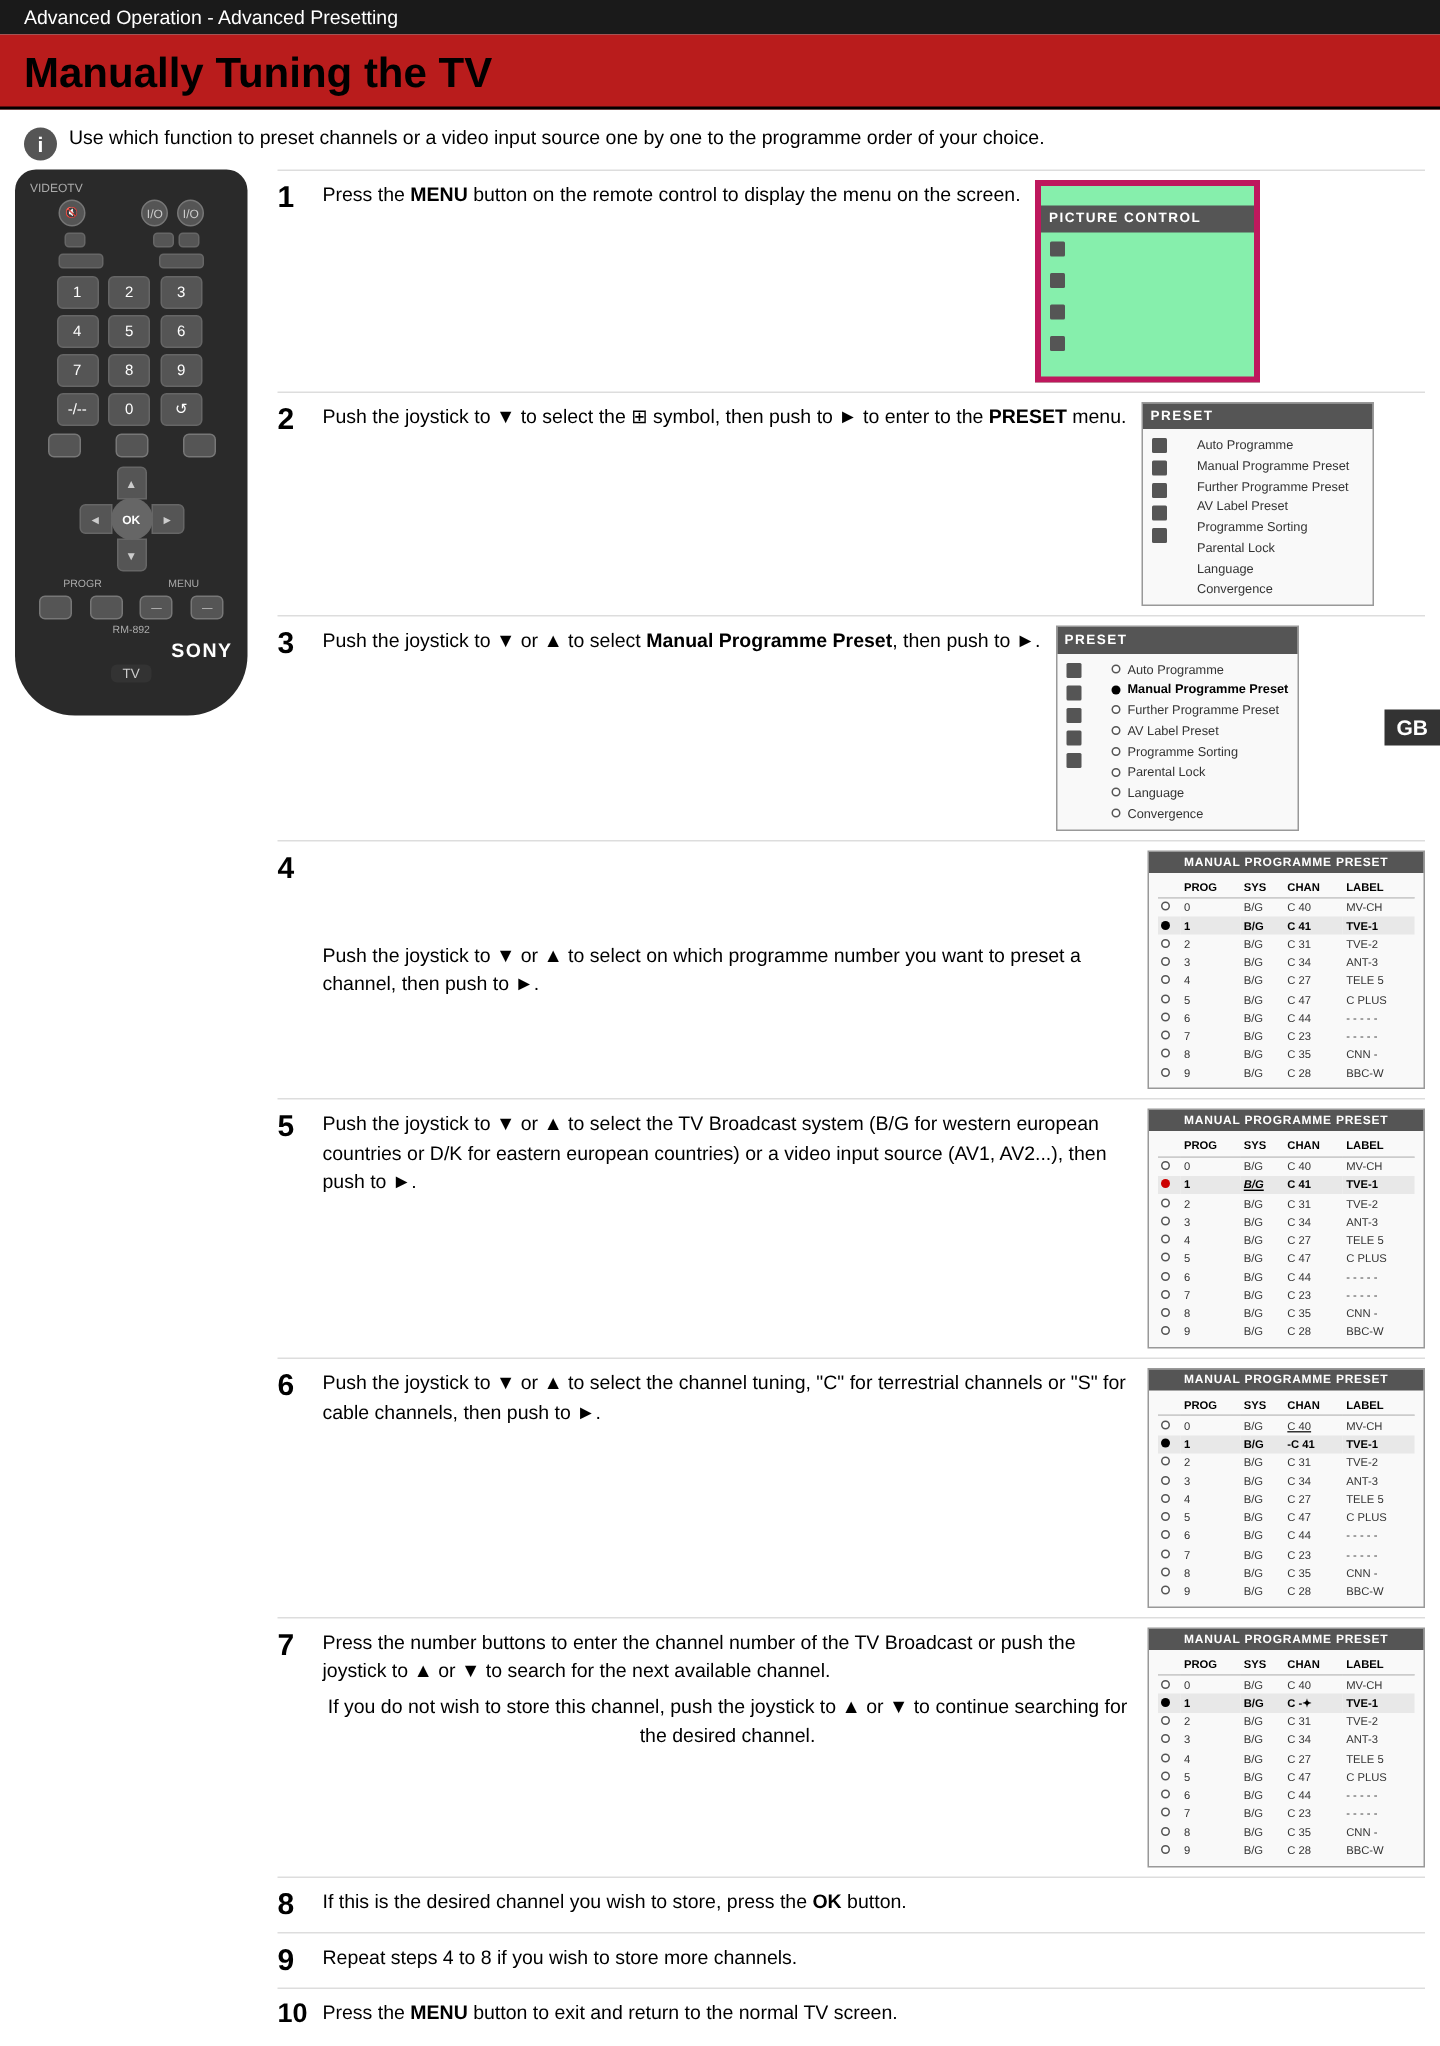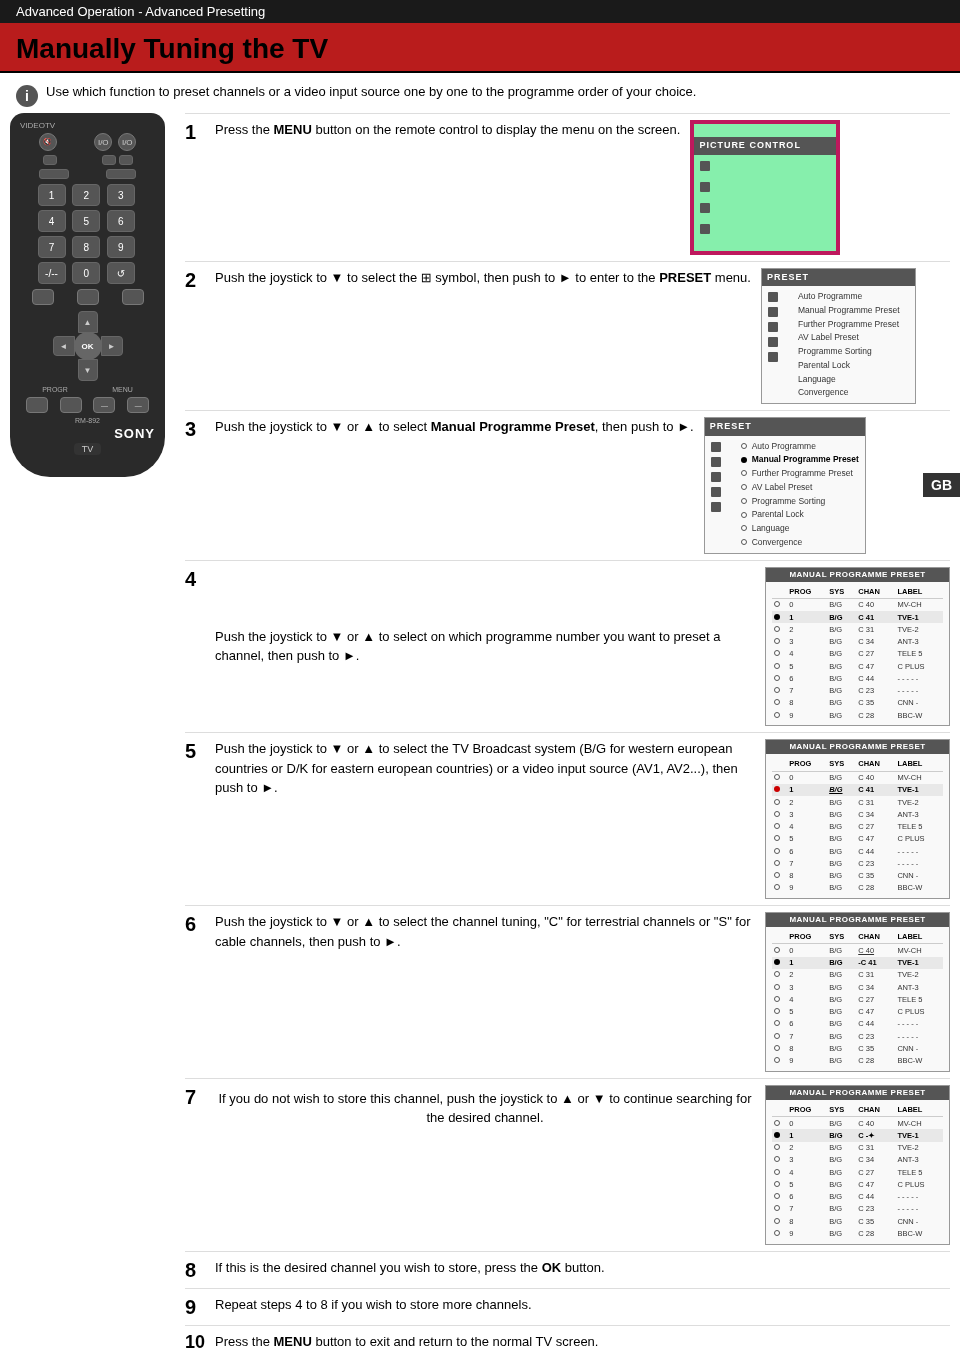--- a/index.html
+++ b/index.html
@@ -930,20 +930,21 @@
           </div>
         </div>
       </div>
     </div>
 
     <div class="step-row">
       <span class="step-row-number">7</span>
       <div class="step-row-body">
         <div style="display:flex;gap:10px;align-items:flex-start;">
           <div>
+            <p>Press the number buttons to enter the channel number of the TV Broadcast or push the joystick to ▲ or ▼ to search for the next available channel.</p>
             <p style="margin-top:4px;text-align:center;">If you do not wish to store this channel, push the joystick to ▲ or ▼ to continue searching for the desired channel.</p>
           </div>
 
           <div class="mpp-panel">
             <div class="mpp-title">MANUAL PROGRAMME PRESET</div>
             <table class="mpp-table">
               <thead>
                 <tr>
                   <th></th>
                   <th>PROG</th>

